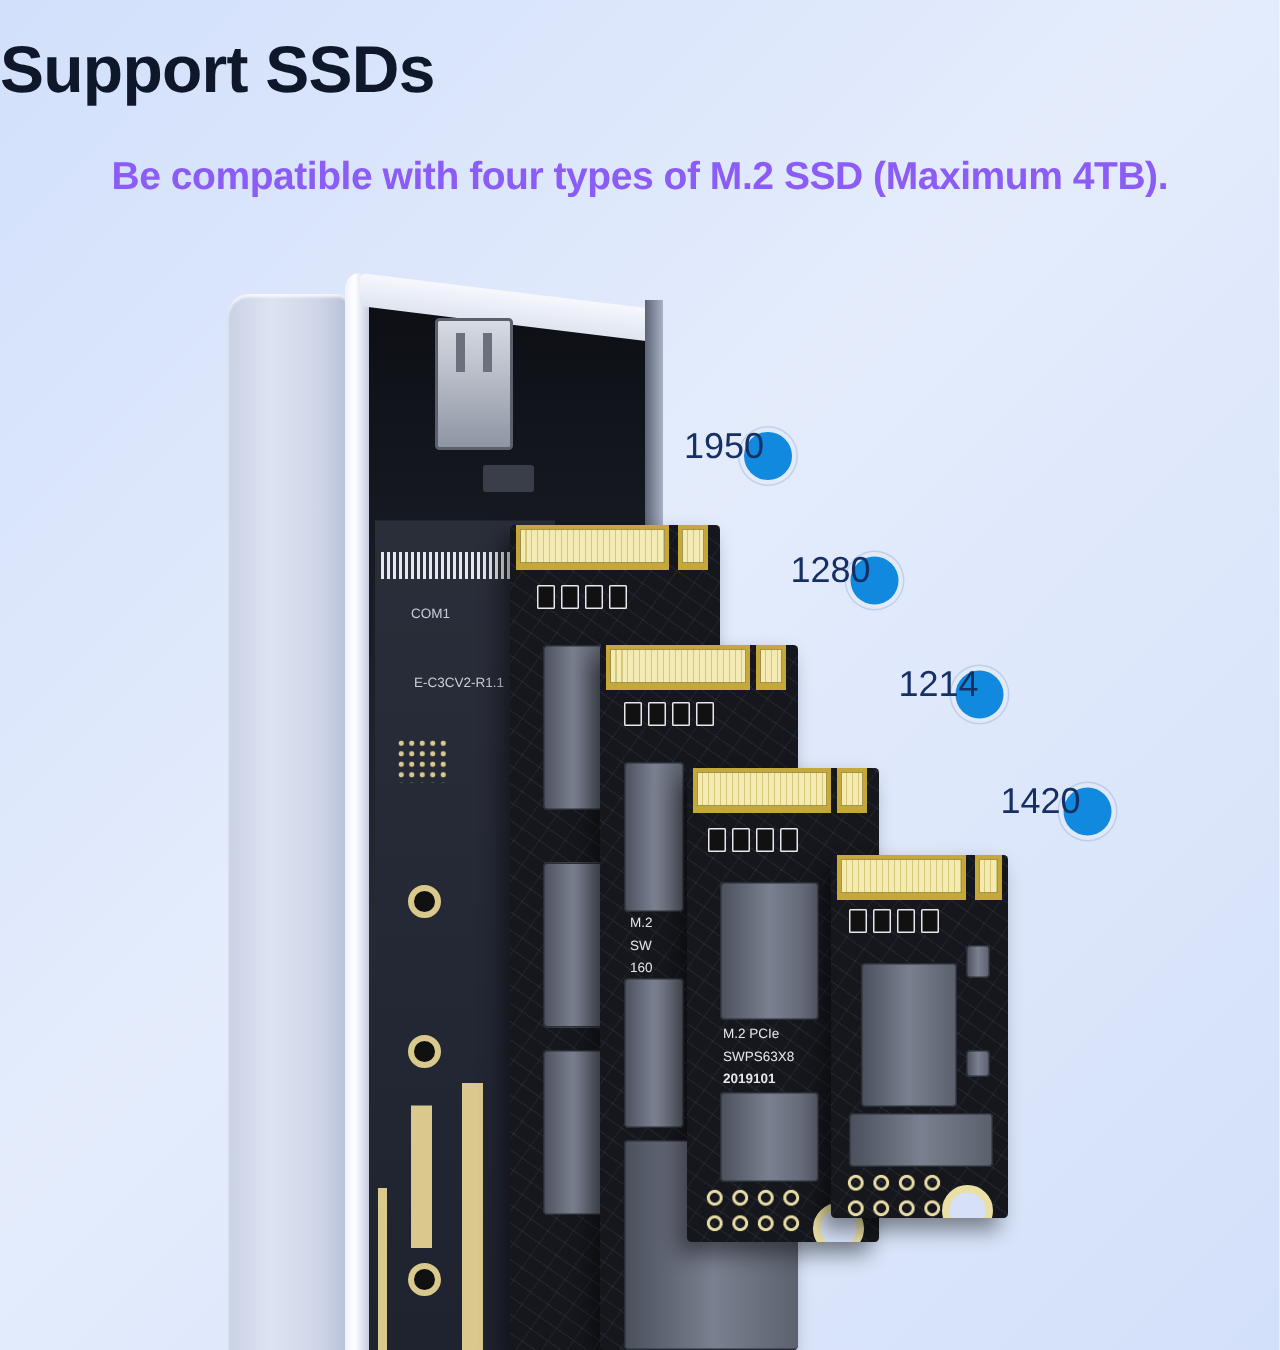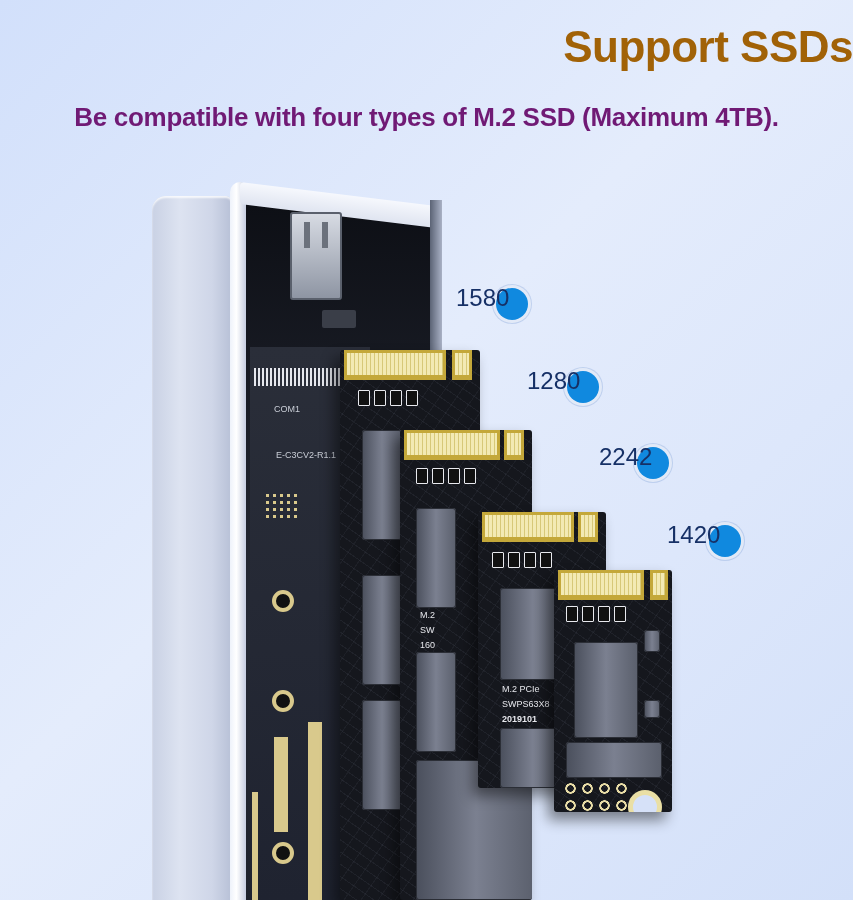--- a/index.html
+++ b/index.html
@@ -6,27 +6,27 @@
   html, body { width: 853px; height: 900px; overflow: hidden; }
   body {
     font-family: "Liberation Sans", "DejaVu Sans", sans-serif;
     background: linear-gradient(135deg, #d2e0fb 0%, #e4ecfc 45%, #dde7fb 70%, #d3e0f9 100%);
     position: relative;
   }
   .page { position: absolute; inset: 0; }
 
   .title {
     position: absolute; left: 0; right: 0; top: 22px;
-    text-align: right; font-size: 44px; font-weight: bold;
-    color: #a16207; letter-spacing: -0.5px;
+    text-align: left; font-size: 44px; font-weight: bold;
+    color: #0f172a; letter-spacing: -0.5px;
   }
   .subtitle {
     position: absolute; left: 0; right: 0; top: 102px;
     text-align: center; font-size: 26px; font-weight: bold;
-    color: #701a75; letter-spacing: -0.3px;
+    color: #8b5cf6; letter-spacing: -0.3px;
   }
 
   
   .enclosure { position: absolute; left: 150px; top: 182px; width: 300px; height: 718px; }
   .side-panel {
     position: absolute; left: 2px; top: 14px; width: 80px; height: 704px;
     border-radius: 14px 6px 0 0;
     background: linear-gradient(90deg, #c9d1e4 0%, #dde3f1 35%, #cfd6e8 75%, #b7c0d6 100%);
     box-shadow: inset 0 2px 2px rgba(255,255,255,.8);
   }
@@ -196,21 +196,21 @@
         <div class="smd"></div>
     </div>
     <div class="chip" style="left:16px; top:78px; width:40px; height:100px;"></div>
     <span class="ssd-text" style="left:20px; top:178px;text-align:right;">M.2</span>
     <span class="ssd-text" style="left:20px; top:193px;">SW</span>
     <span class="ssd-text" style="left:20px; top:208px;">160</span>
     <div class="chip" style="left:16px; top:222px; width:40px; height:100px;"></div>
     <div class="chip" style="left:16px; top:330px; width:120px; height:140px;"></div>
   </div>
 
-  <div class="ssd" style="left:478px; top:512px; width:128px; height:276px;">
+  <div class="ssd" style="left:458px; top:512px; width:128px; height:316px;">
     <div class="connector" style="left:4px; width:92px;"></div>
     <div class="connector" style="left:100px; width:20px;"></div>
     <div class="smd-row" style="left:14px; top:40px;">
       <div class="smd"></div>
         <div class="smd"></div>
         <div class="smd"></div>
         <div class="smd"></div>
     </div>
     <div class="chip" style="left:22px; top:76px; width:66px; height:92px;"></div>
     <span class="ssd-text" style="left:24px; top:170px;">M.2  PCIe</span>
@@ -233,28 +233,28 @@
     <div class="chip" style="left:20px; top:72px; width:64px; height:96px;"></div>
     <div class="chip" style="left:90px; top:60px; width:16px; height:22px;"></div>
     <div class="chip" style="left:90px; top:130px; width:16px; height:18px;"></div>
     <div class="chip" style="left:12px; top:172px; width:96px; height:36px;"></div>
     <div class="hole-grid" style="left:8px; top:210px;"></div>
     <div class="notch" style="left:74px; top:220px;"></div>
   </div>
 
   <div class="size-label" style="left:456px; top:284px;">
     <div class="size-dot" style="left:40px; top:4px;"></div>
-    <span class="size-text" style="left:0; top:0;">1580</span>
+    <span class="size-text" style="left:0; top:0;">1950</span>
   </div>
   <div class="size-label" style="left:527px; top:367px;">
     <div class="size-dot" style="left:40px; top:4px;"></div>
     <span class="size-text" style="left:0; top:0;">1280</span>
   </div>
   <div class="size-label" style="left:599px; top:443px;">
     <div class="size-dot" style="left:38px; top:4px;"></div>
-    <span class="size-text" style="left:0; top:0;">2242</span>
+    <span class="size-text" style="left:0; top:0;">1214</span>
   </div>
   <div class="size-label" style="left:667px; top:521px;">
     <div class="size-dot" style="left:42px; top:4px;"></div>
     <span class="size-text" style="left:0; top:0;">1420</span>
   </div>
 
 </div>
 
 </body></html>

